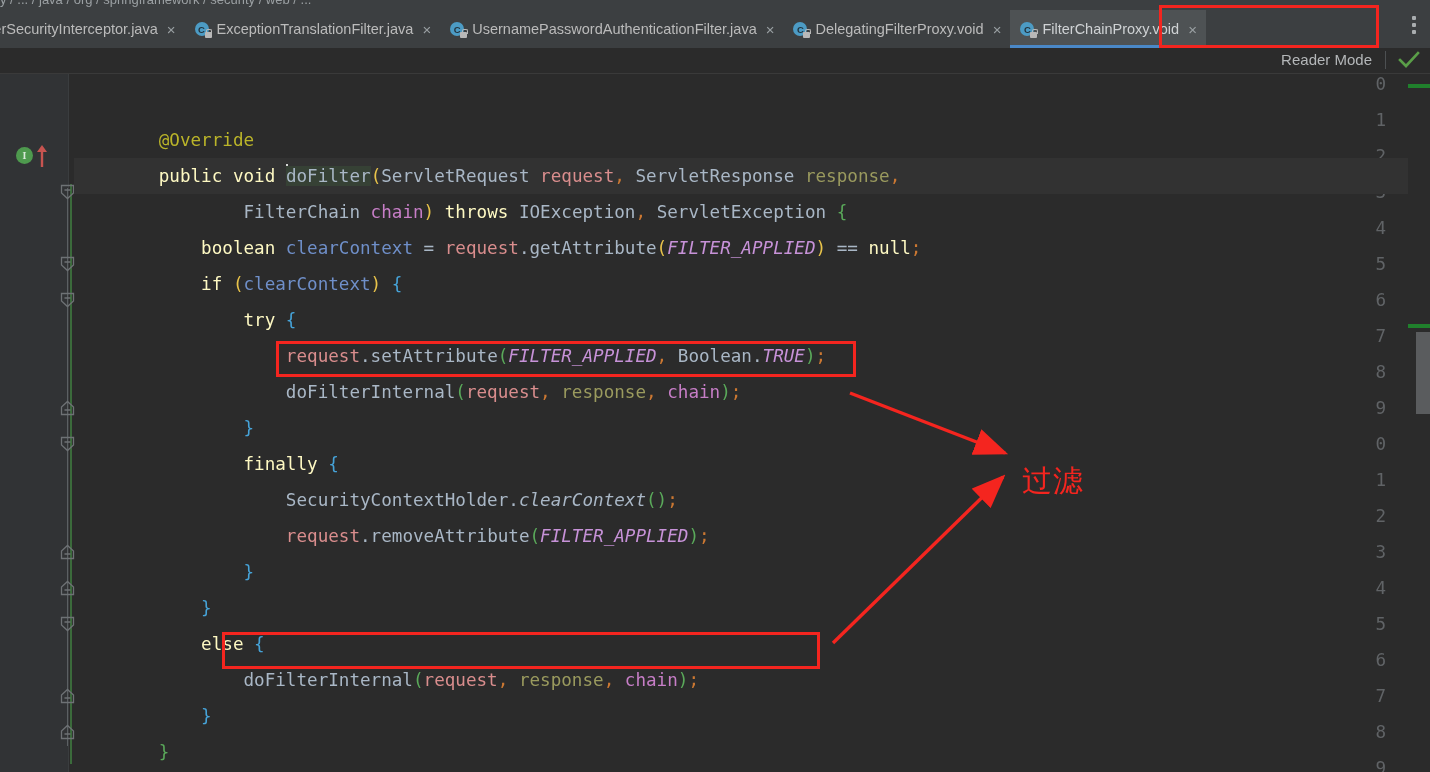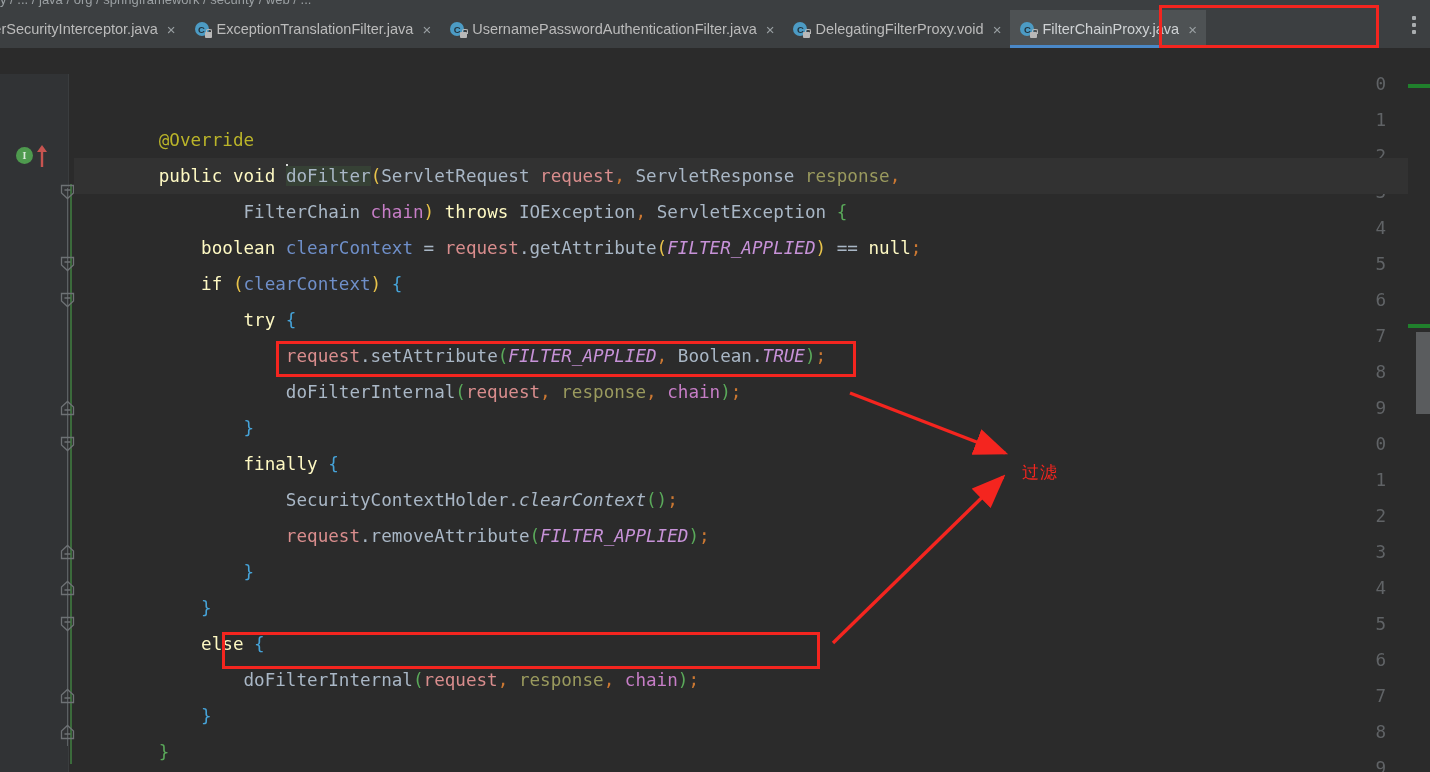--- a/index.html
+++ b/index.html
@@ -159,21 +159,21 @@
 
   
   .ann-box {
     position: absolute; border: 3px solid #f4251f; pointer-events: none;
   }
   .ann-svg { position: absolute; left: 0; top: 0; width: 1430px; height: 772px;
              pointer-events: none; }
   .ann-text {
     position: absolute; color: #f4251f;
     font-family: "Liberation Sans", sans-serif;
-    font-size: 17px; font-weight: 500; letter-spacing: 1px;
+    font-size: 30px; font-weight: 500; letter-spacing: 1px;
   }
 
   
   .scroll-col {
     position: absolute; right: 0; top: 74px; width: 22px; height: 698px; background: #2b2b2b;
   }
   .scroll-thumb {
     position: absolute; right: 0; width: 14px; background: #5a5c5e; border-radius: 0;
   }
   .vcs-mark { position: absolute; height: 4px; background: #20802c; }
@@ -214,31 +214,40 @@
           <span class="lock"></span>
         </span>
         <span class="tab-label">DelegatingFilterProxy.void</span>
         <span class="tab-close">×</span>
       </div>
       <div class="tab active">
         <span class="tab-icon">
           <span class="circ">C</span>
           <span class="lock"></span>
         </span>
-        <span class="tab-label">FilterChainProxy.java</span>
+        <span class="tab-label">FilterChainProxy.void</span>
         <span class="tab-close">×</span>
         <span class="tab-underline"></span>
       </div>
     </div>
   <div class="more-icon">
     <i></i>
       <i></i>
       <i></i>
   </div>
 
+  <div class="readerbar">
+    <div class="reader-label">Reader Mode</div>
+    <div class="reader-div"></div>
+    <div class="reader-check">
+      <svg width="24" height="22" viewBox="0 0 24 22">
+        <path d="M3 11 L9 17 L21 4" stroke="#5a9e48" stroke-width="2.6" fill="none" stroke-linecap="square" stroke-linejoin="miter"></path>
+      </svg>
+    </div>
+  </div>
 
   <div class="editor">
     <div class="gutter">
         <div class="marker-impl" style="top: 73px;">I</div>
         <div class="marker-over" style="top: 70px;"><svg width="12" height="24" viewBox="0 0 12 24">
             <path d="M6 23 L6 5" stroke="#c75450" stroke-width="2.4"></path>
             <path d="M6 1 L11 8 L1 8 z" fill="#c75450"></path>
           </svg></div>
       </div>
     <div class="gutter-border"></div>

